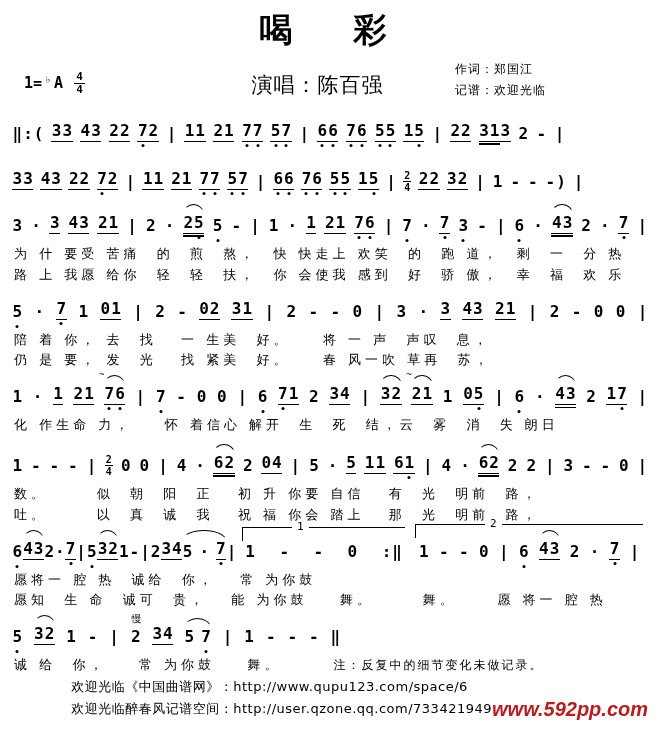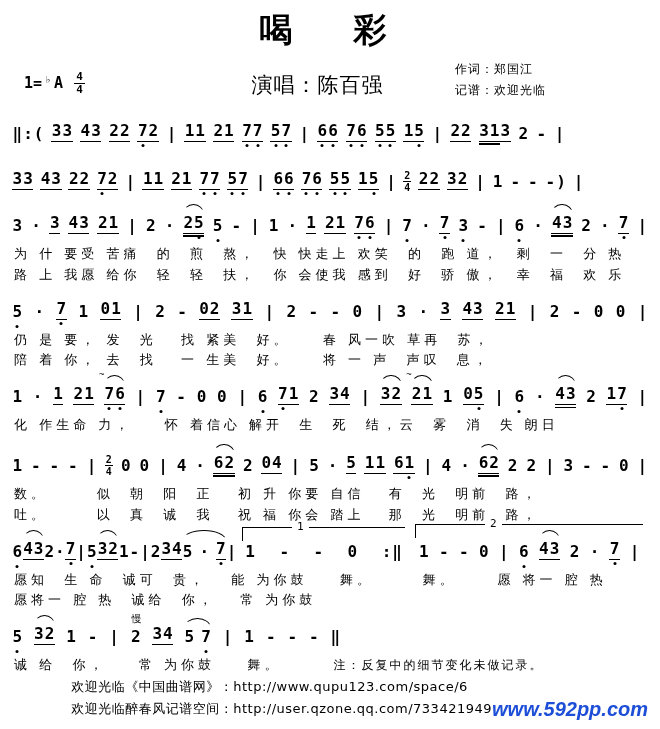--- a/index.html
+++ b/index.html
@@ -55,21 +55,21 @@
 
   .lyric { font-size:13px; letter-spacing:4px; white-space:pre; line-height:1.6;
            padding-left:4px; }
   .lyrrow { display:flex; align-items:baseline; }
   .note { font-size:12px; letter-spacing:2px; margin-left:52px; white-space:pre; }
 
   
   .footer { position:absolute; left:0; right:12px; bottom:8px; display:flex;
             justify-content:flex-end; align-items:flex-end; }
   .furls { font-size:13px; line-height:1.75; letter-spacing:0.5px; }
-  .wm { font-size:20px; font-weight:bold; font-style:italic; color:#1d4ed8;
+  .wm { font-size:20px; font-weight:bold; font-style:italic; color:#b91c1c;
         font-family:"Liberation Sans", sans-serif; }
 </style>
 </head>
 <body>
 
 <div class="page">
 
   <div class="title">喝　彩</div>
 
   <div class="hrow">
@@ -661,22 +661,22 @@
             <span class="part">
               <span class="ch">0</span>
             </span>
           </span>
           <span class="cell">
             <span class="part">
               <span class="ch">|</span>
             </span>
           </span>
         </div>
+      <div class="lyric">陪 着 你， 去  找   一 生美  好。    将 一 声  声叹  息，</div>
       <div class="lyric">仍 是 要， 发  光   找 紧美  好。    春 风一吹 草再  苏，</div>
-      <div class="lyric">陪 着 你， 去  找   一 生美  好。    将 一 声  声叹  息，</div>
     </section>
     <section class="system">
       <div class="music">
           <span class="cell">
             <span class="part">
               <span class="ch">1</span>
             </span>
           </span>
           <span class="cell">
             <span class="part">
@@ -1162,22 +1162,22 @@
                 <span class="ch lo">7</span>
               </span>
             </span>
             <span class="cell">
               <span class="part">
                 <span class="ch">|</span>
               </span>
             </span>
           </span>
         </div>
+      <div class="lyric">愿将一 腔 热  诚给  你，   常 为你鼓</div>
       <div class="lyric">愿知  生 命  诚可  贵，   能 为你鼓    舞。      舞。     愿 将一 腔 热</div>
-      <div class="lyric">愿将一 腔 热  诚给  你，   常 为你鼓</div>
     </section>
     <section class="system">
       <div class="music m8">
           <span class="cell">
             <span class="part">
               <span class="ch lo">5</span>
             </span>
           </span>
           <span class="cell arc">
             <span class="part u1">

